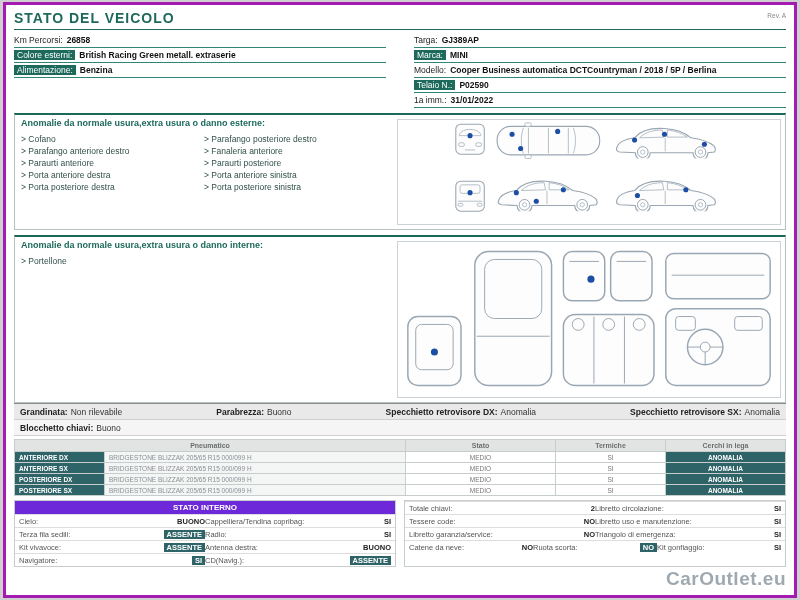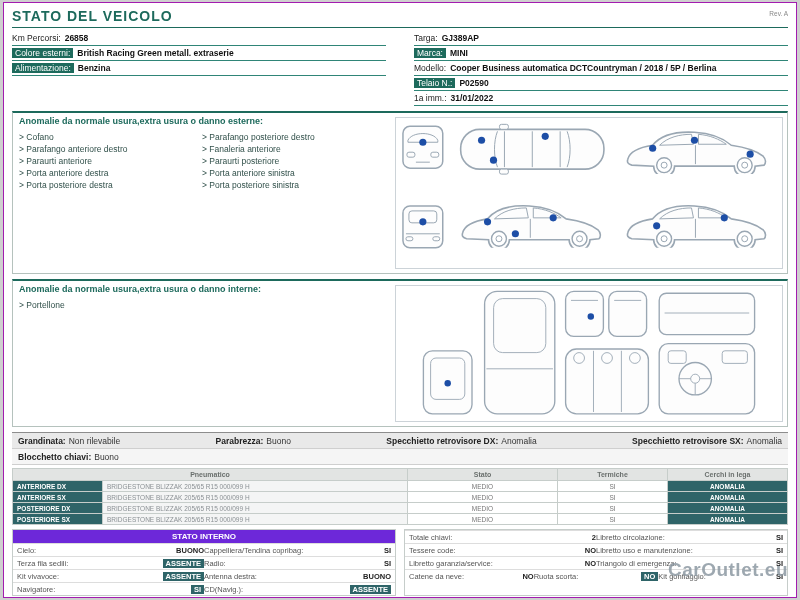--- a/index.html
+++ b/index.html
@@ -1,42 +1,42 @@
 <!DOCTYPE html>
 <html><head>
 <meta charset="utf-8">
 <style>
   html,body{margin:0;padding:0;background:#cfcfcf;font-family:"Liberation Sans",sans-serif;}
-  .page{width:794px;height:596px;margin:2px auto;background:#fff;border:1px solid #a21caf;
+  .page{width:794px;height:596px;margin:2px auto;background:#fff;border:3px solid #a21caf;
         box-sizing:border-box;padding:5px 8px 0;position:relative;overflow:hidden;}
   
   .topbar{display:flex;justify-content:space-between;align-items:flex-start;}
   .title{font-size:14px;font-weight:bold;letter-spacing:1px;color:#1d6a5c;margin:0 0 3px;}
   .rev{font-size:6.5px;color:#888;padding-top:2px;}
   
   .info-grid{display:flex;gap:28px;border-top:1px solid #1d6a5c;padding-top:3px;}
   .info-col{flex:1;}
   .info-row{display:flex;align-items:baseline;border-bottom:1px solid #2f8577;padding:2px 0 1px;font-size:8.5px;min-height:11px;}
   .info-row .lbl{color:#222;margin-right:4px;white-space:nowrap;}
   .info-row .lbl.hl{background:#1d6a5c;color:#fff;padding:0 3px;}
   .info-row .val{font-weight:bold;color:#111;}
   
   .anom-box{display:flex;margin-top:5px;border:1px solid #b5c2bd;border-top:2px solid #1d6a5c;box-sizing:border-box;}
-  .anom-box.external{height:163px;}
-  .anom-box.internal{height:148px;}
+  .anom-box.external{height:117px;}
+  .anom-box.internal{height:168px;}
   .anom-left{width:378px;padding:3px 6px;box-sizing:border-box;}
   .anom-title{color:#1d6a5c;font-weight:bold;font-size:9px;margin-bottom:5px;}
   .anom-cols{display:flex;}
   .anom-cols ul{list-style:none;margin:0;padding:0;flex:1;}
   .anom-cols li{font-size:8.5px;color:#31504a;padding:1px 0;}
   .anom-cols li::before{content:"> ";}
   .anom-right{flex:1;margin:4px;border:1px solid #ccd3d8;display:flex;align-items:center;justify-content:center;overflow:hidden;}
   .anom-right svg{width:100%;height:100%;}
   
-  .summary{margin-top:5px;border-top:1px solid #8d8d8d;font-size:8.5px;}
+  .summary{border-top:1px solid #8d8d8d;font-size:8.5px;}
   .summary-row{display:flex;padding:2.5px 6px;border-bottom:1px solid #cfcfcf;}
   .summary-row.row1{background:#e9e9e9;justify-content:space-between;}
   .summary-row.row2{background:#f5f5f5;}
   .pair .plabel{font-weight:bold;margin-right:3px;color:#222;}
   .pair .pvalue{color:#333;}
   
   .tyres{width:100%;border-collapse:collapse;margin-top:3px;table-layout:fixed;}
   .tyres th{background:#e2e4e3;color:#6a6f6d;font-size:7px;border:1px solid #c6cdca;padding:2px;font-weight:bold;}
   .tyres td{border:1px solid #c6cdca;font-size:6.5px;padding:1.5px 4px;}
   .tyres td.pos{background:#2e6468;color:#fff;font-weight:bold;}
@@ -45,21 +45,21 @@
   .tyres td.cerchi{background:#2e6468;color:#fff;text-align:center;font-weight:bold;}
   
   .bottom-tables{display:flex;gap:8px;margin-top:4px;}
   .btable{flex:1;border:1px solid #c6cdca;box-sizing:border-box;}
   .bt-head{background:#6d28d9;color:#fff;font-weight:bold;text-align:center;font-size:8px;padding:2px;}
   .bt-row{display:flex;border-top:1px solid #ddd;font-size:7.5px;padding:1.5px 4px;gap:0;}
   .bt-pair{flex:1;display:flex;justify-content:space-between;align-items:baseline;}
   .bt-pair .l{color:#555;}
   .bt-pair .v{font-weight:bold;color:#222;}
   .bt-pair .v.chip{background:#2e6468;color:#fff;padding:0 3px;}
-  .watermark{position:absolute;right:8px;bottom:16px;font-size:19px;font-weight:bold;color:#8d99a3;opacity:.85;letter-spacing:.5px;}
+  .watermark{position:absolute;right:8px;bottom:5px;font-size:19px;font-weight:bold;color:#8d99a3;opacity:.85;letter-spacing:.5px;}
 </style>
 </head>
 <body>
 
 <div class="page">
 
   <div class="topbar">
     <h1 class="title">STATO DEL VEICOLO</h1>
     <span class="rev">Rev. A</span>
   </div>

